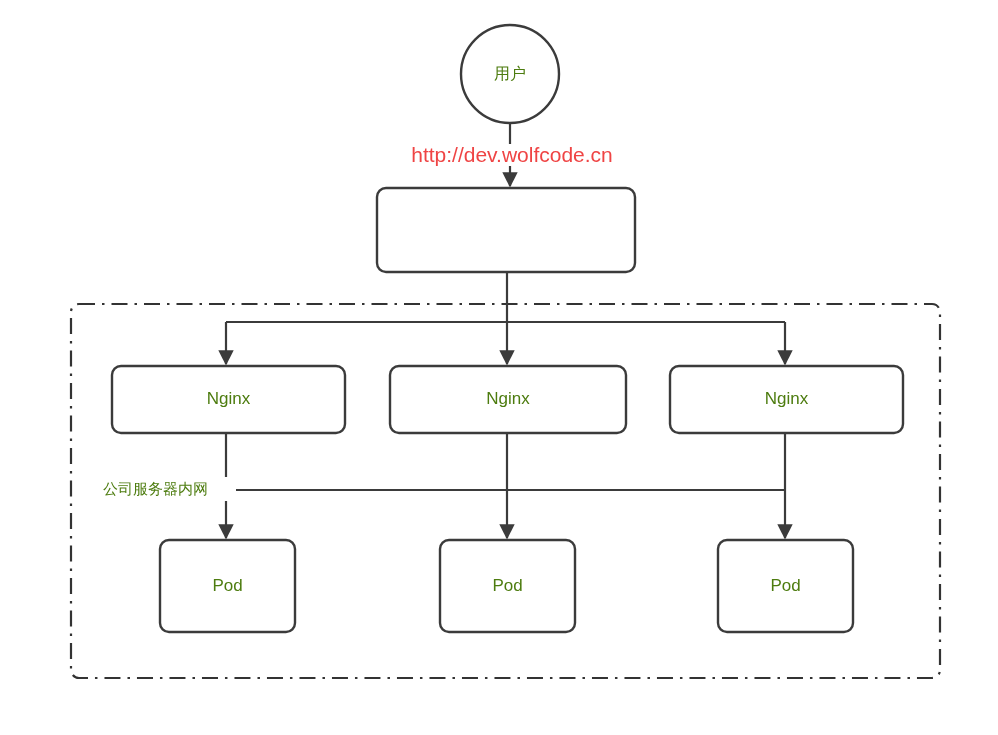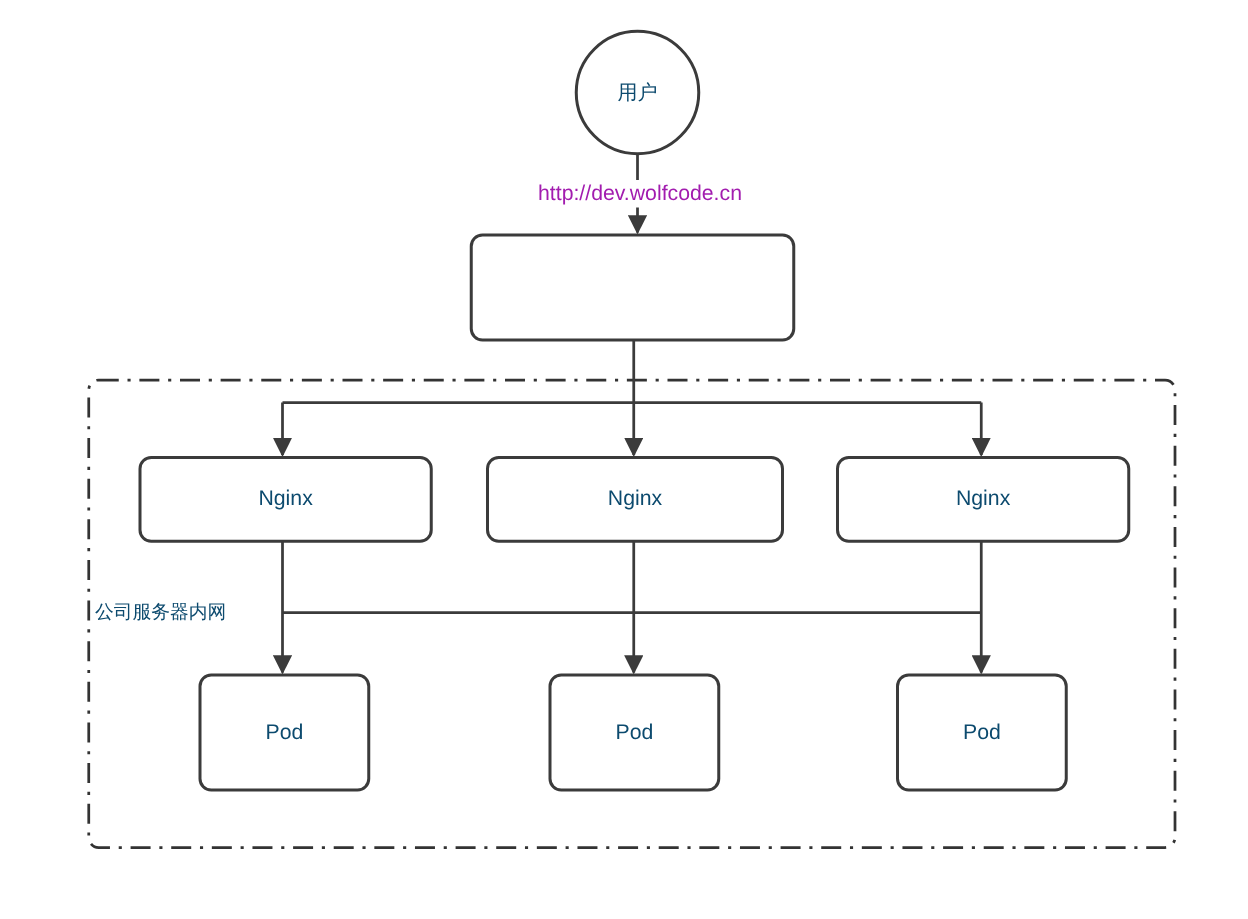--- a/index.html
+++ b/index.html
@@ -19,59 +19,59 @@
   }
   #diagram-svg {
     position: absolute;
     left: 0;
     top: 0;
     width: 998px;
     height: 735px;
   }
   .node-label {
     position: absolute;
-    color: #0c4a6e;
+    color: #4d7c0f;
     font-size: 17px;
     line-height: 22px;
     text-align: center;
     white-space: pre;
     pointer-events: none;
   }
   .cn {
     font-family: "DejaVu Sans", "Liberation Sans", sans-serif;
   }
   .user-label {
     left: 461px;
     top: 63px;
     width: 98px;
     font-size: 16px;
   }
   .edge-label {
     left: 372px;
     top: 144px;
     width: 280px;
-    font-size: 17px;
-    color: #a21caf;
+    font-size: 21px;
+    color: #ef4444;
     background: #ffffff;
   }
   .lb-label {
     left: 377px;
     top: 200px;
     width: 258px;
     font-size: 17px;
     line-height: 26px;
   }
   .nginx-label-1 { left: 112px; top: 388px; width: 233px; }
   .nginx-label-2 { left: 390px; top: 388px; width: 236px; }
   .nginx-label-3 { left: 670px; top: 388px; width: 233px; }
   .pod-label-1 { left: 160px; top: 575px; width: 135px; }
   .pod-label-2 { left: 440px; top: 575px; width: 135px; }
   .pod-label-3 { left: 718px; top: 575px; width: 135px; }
   .zone-label {
-    left: 73px;
+    left: 100px;
     top: 477px;
     width: 130px;
     text-align: left;
     font-size: 15px;
     background: #ffffff;
     padding: 1px 3px;
   }
 </style>
 </head>
 <body>

